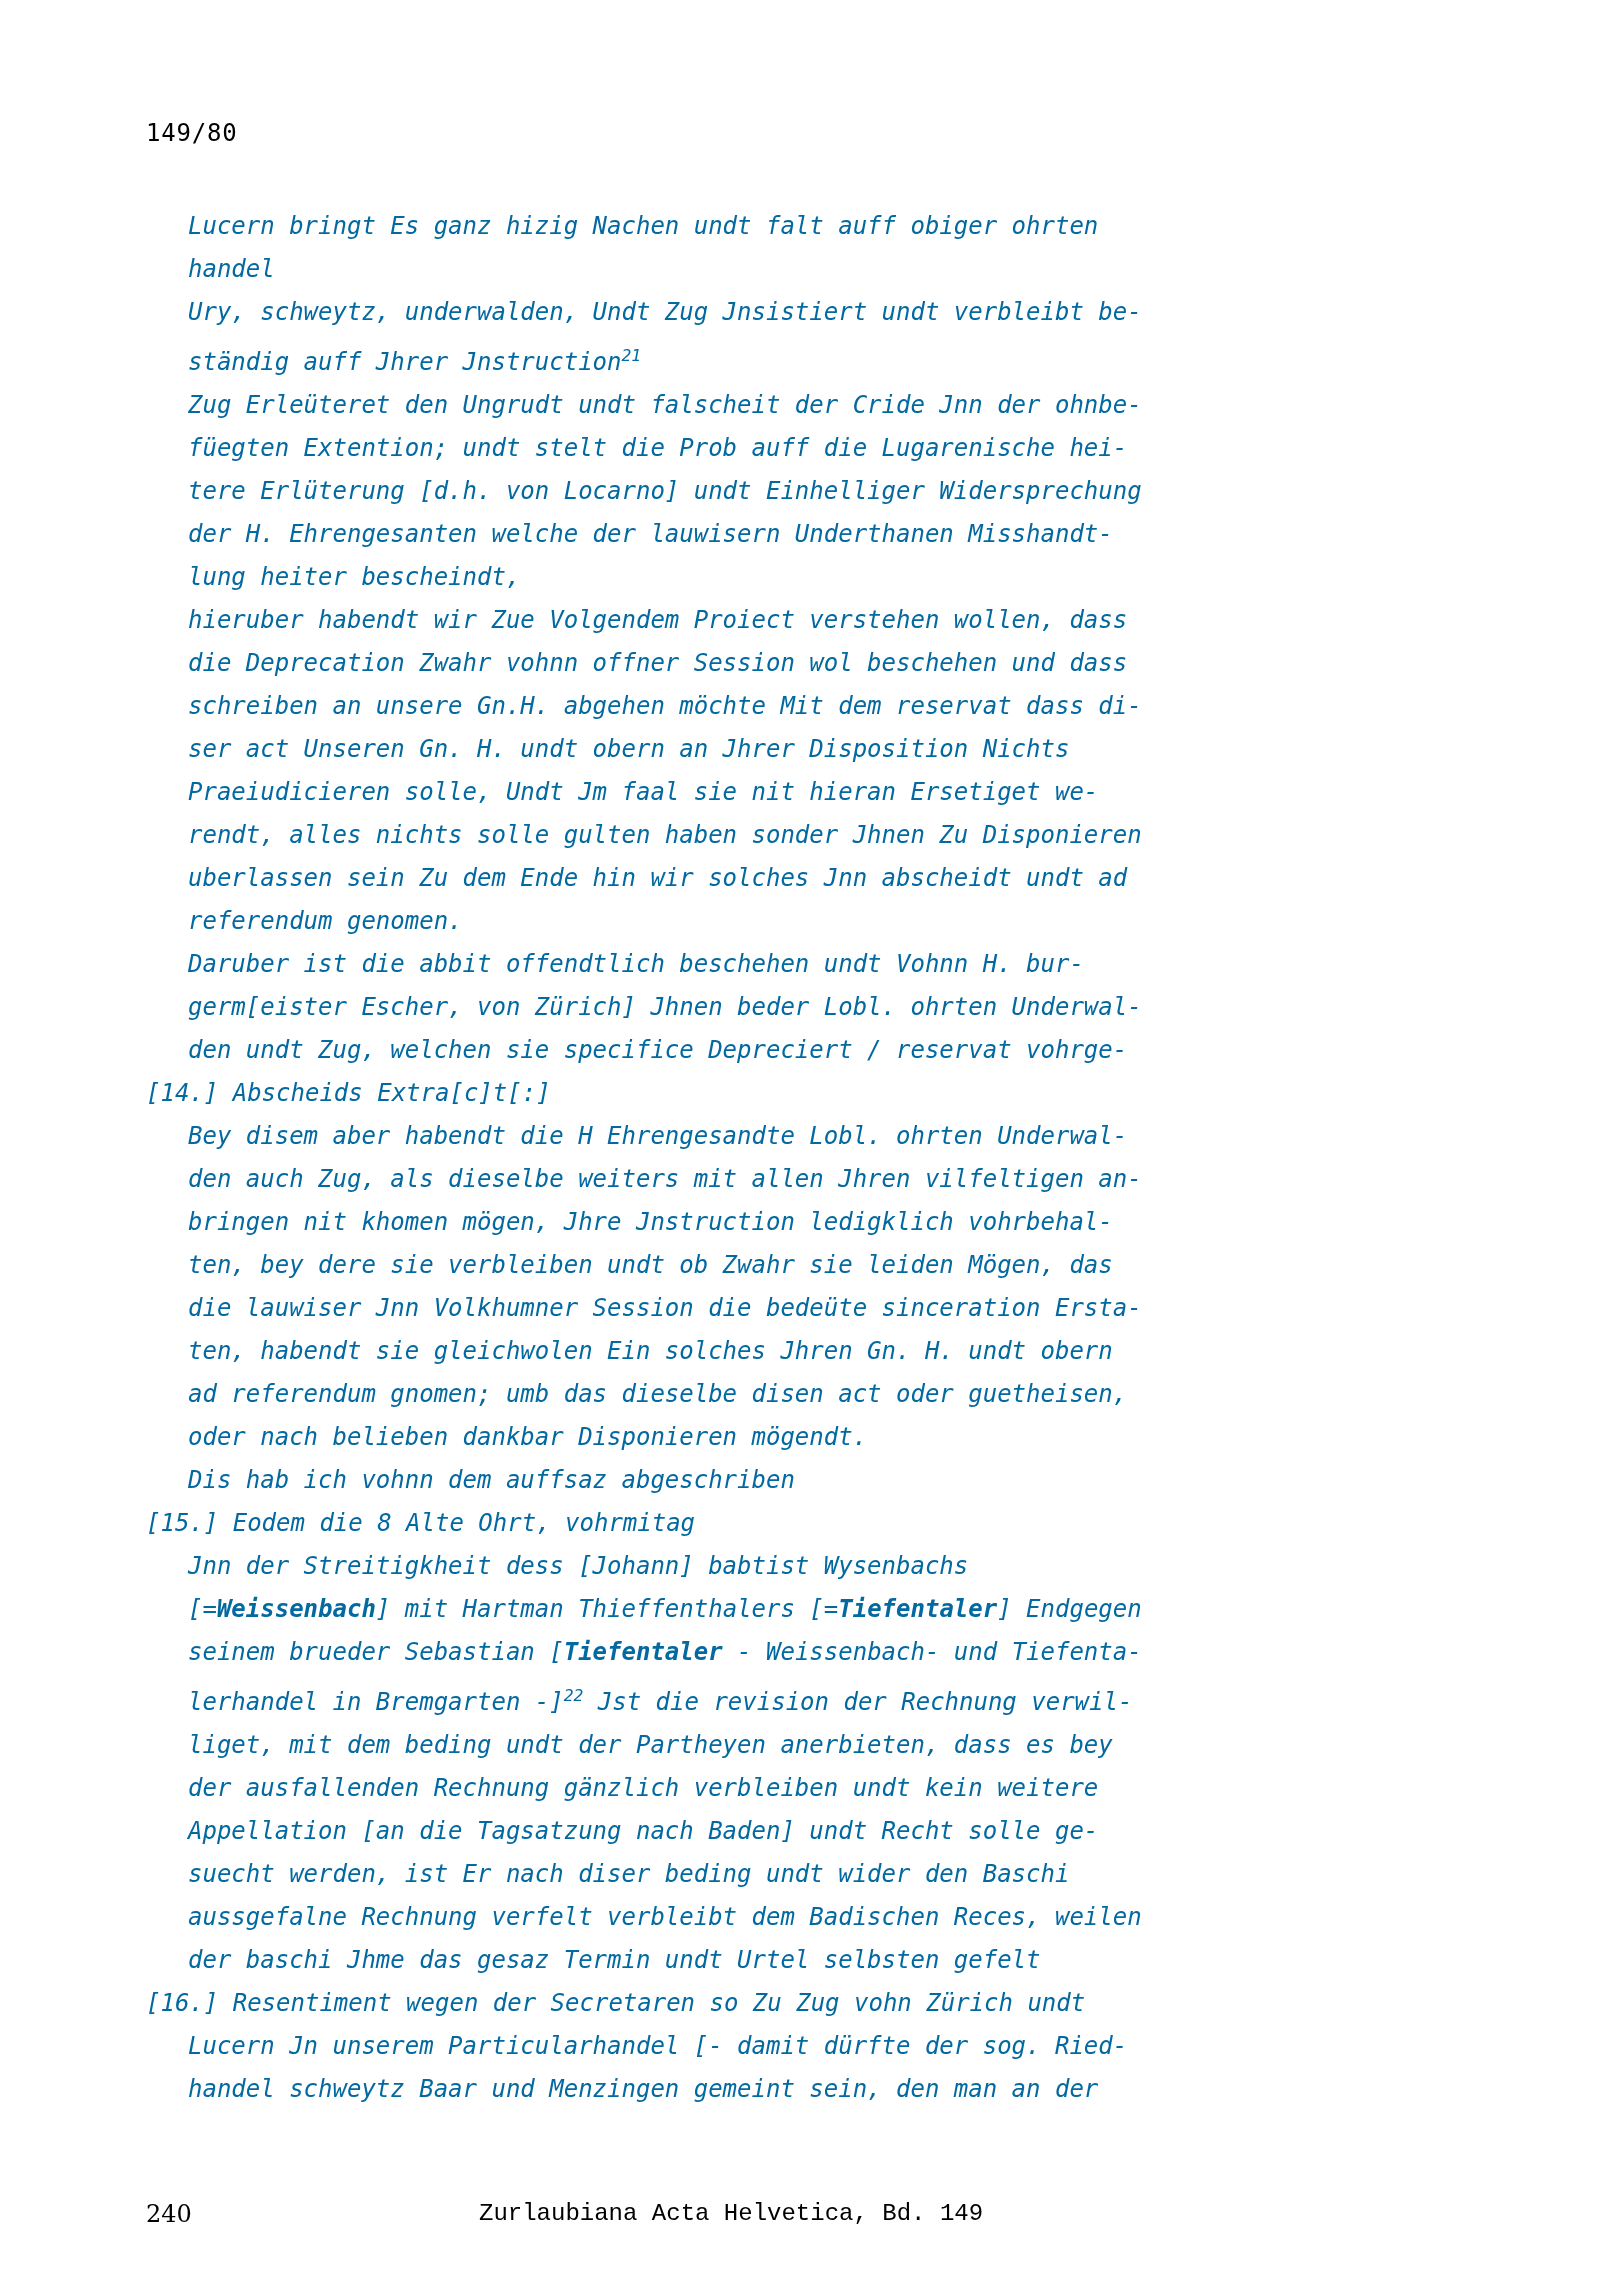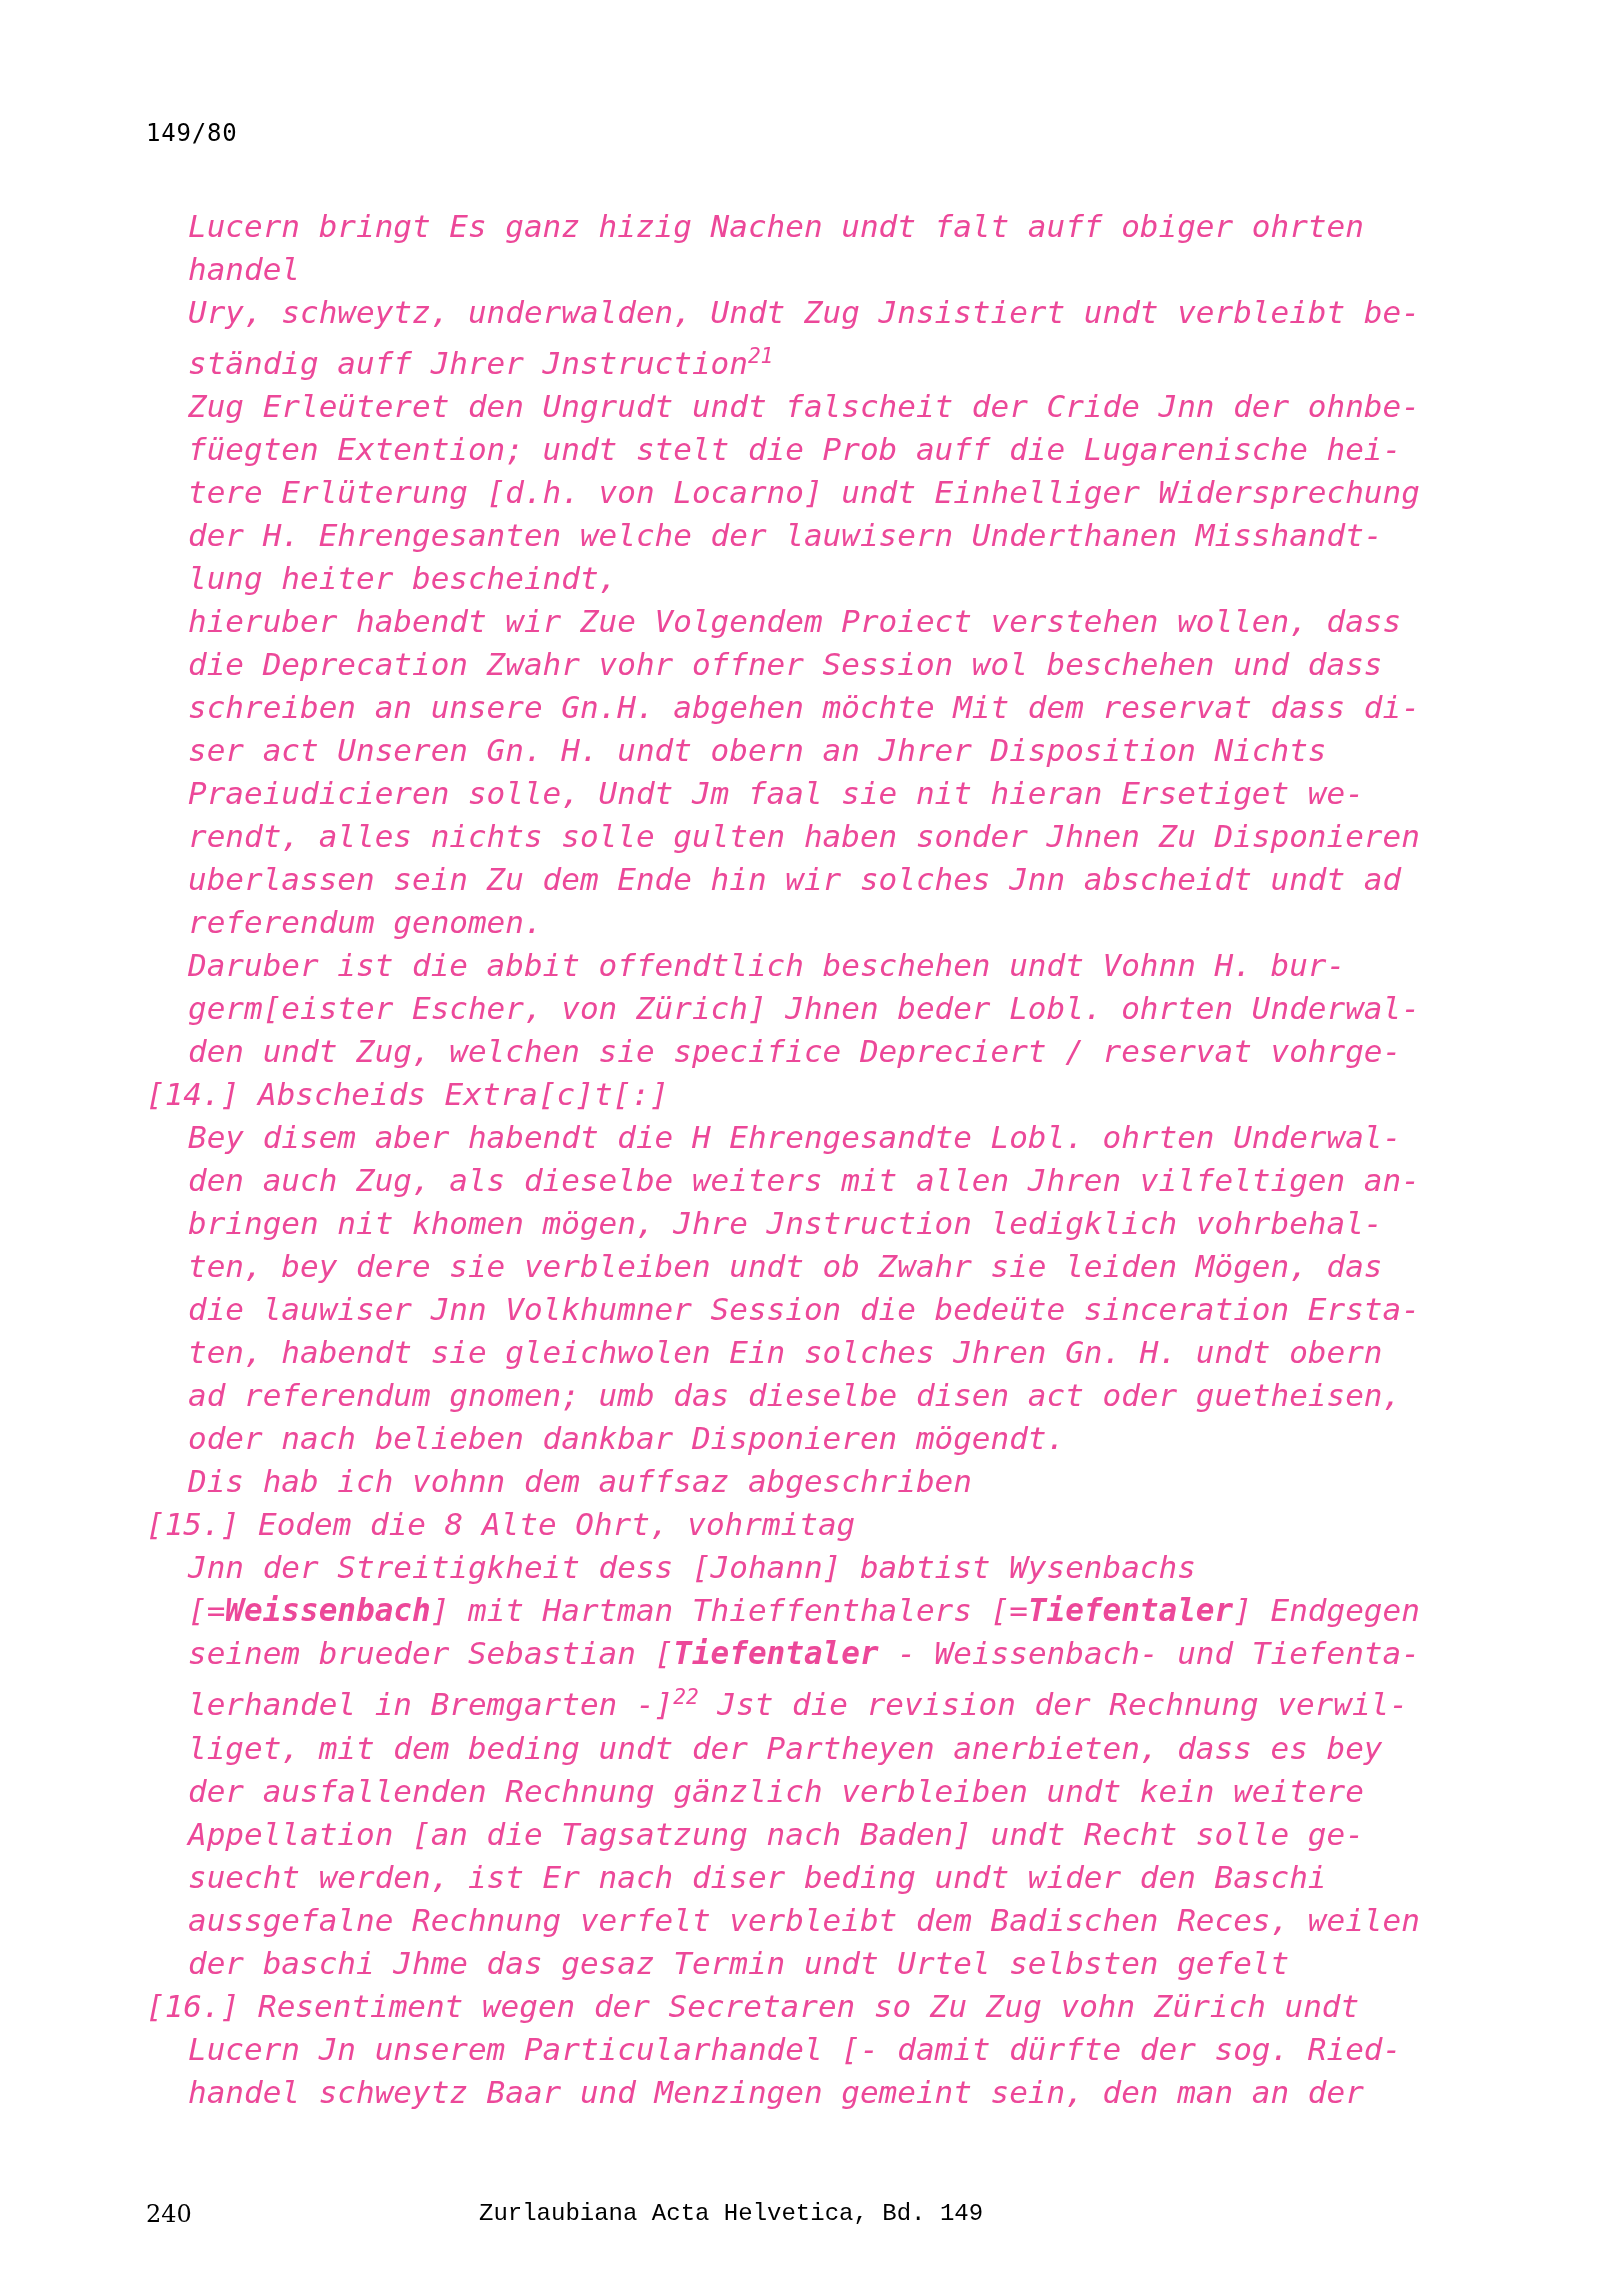--- a/index.html
+++ b/index.html
@@ -32,23 +32,23 @@
     letter-spacing: 0.8px;
     color: #000;
   }
   .body-text {
     position: absolute;
     top: 185px;
     left: 146px;
     width: 1330px;
     font-family: "DejaVu Sans Mono", monospace;
     font-style: italic;
-    font-size: 31px;
+    font-size: 24px;
     line-height: 43px;
-    color: #ec4899;
+    color: #0369a1;
   }
   .para {
     margin: 0;
     padding: 0;
   }
   
   .indent {
     padding-left: 42px;
   }
   
@@ -116,21 +116,21 @@
     <p class="para indent">
       <span class="line">Zug Erleüteret den Ungrudt undt falscheit der Cride Jnn der ohnbe-</span>
       <span class="line">füegten Extention; undt stelt die Prob auff die Lugarenische hei-</span>
       <span class="line">tere Erlüterung [d.h. von Locarno] undt Einhelliger Widersprechung</span>
       <span class="line">der H. Ehrengesanten welche der lauwisern Underthanen Misshandt-</span>
       <span class="line">lung heiter bescheindt,</span>
     </p>
 
     <p class="para indent">
       <span class="line">hieruber habendt wir Zue Volgendem Proiect verstehen wollen, dass</span>
-      <span class="line">die Deprecation Zwahr vohr offner Session wol beschehen und dass</span>
+      <span class="line">die Deprecation Zwahr vohnn offner Session wol beschehen und dass</span>
       <span class="line">schreiben an unsere Gn.H. abgehen möchte Mit dem reservat dass di-</span>
       <span class="line">ser act Unseren Gn. H. undt obern an Jhrer Disposition Nichts</span>
       <span class="line">Praeiudicieren solle, Undt Jm faal sie nit hieran Ersetiget we-</span>
       <span class="line">rendt, alles nichts solle gulten haben sonder Jhnen Zu Disponieren</span>
       <span class="line">uberlassen sein Zu dem Ende hin wir solches Jnn abscheidt undt ad</span>
       <span class="line">referendum genomen.</span>
     </p>
 
     <p class="para indent">
       <span class="line">Daruber ist die abbit offendtlich beschehen undt Vohnn H. bur-</span>

